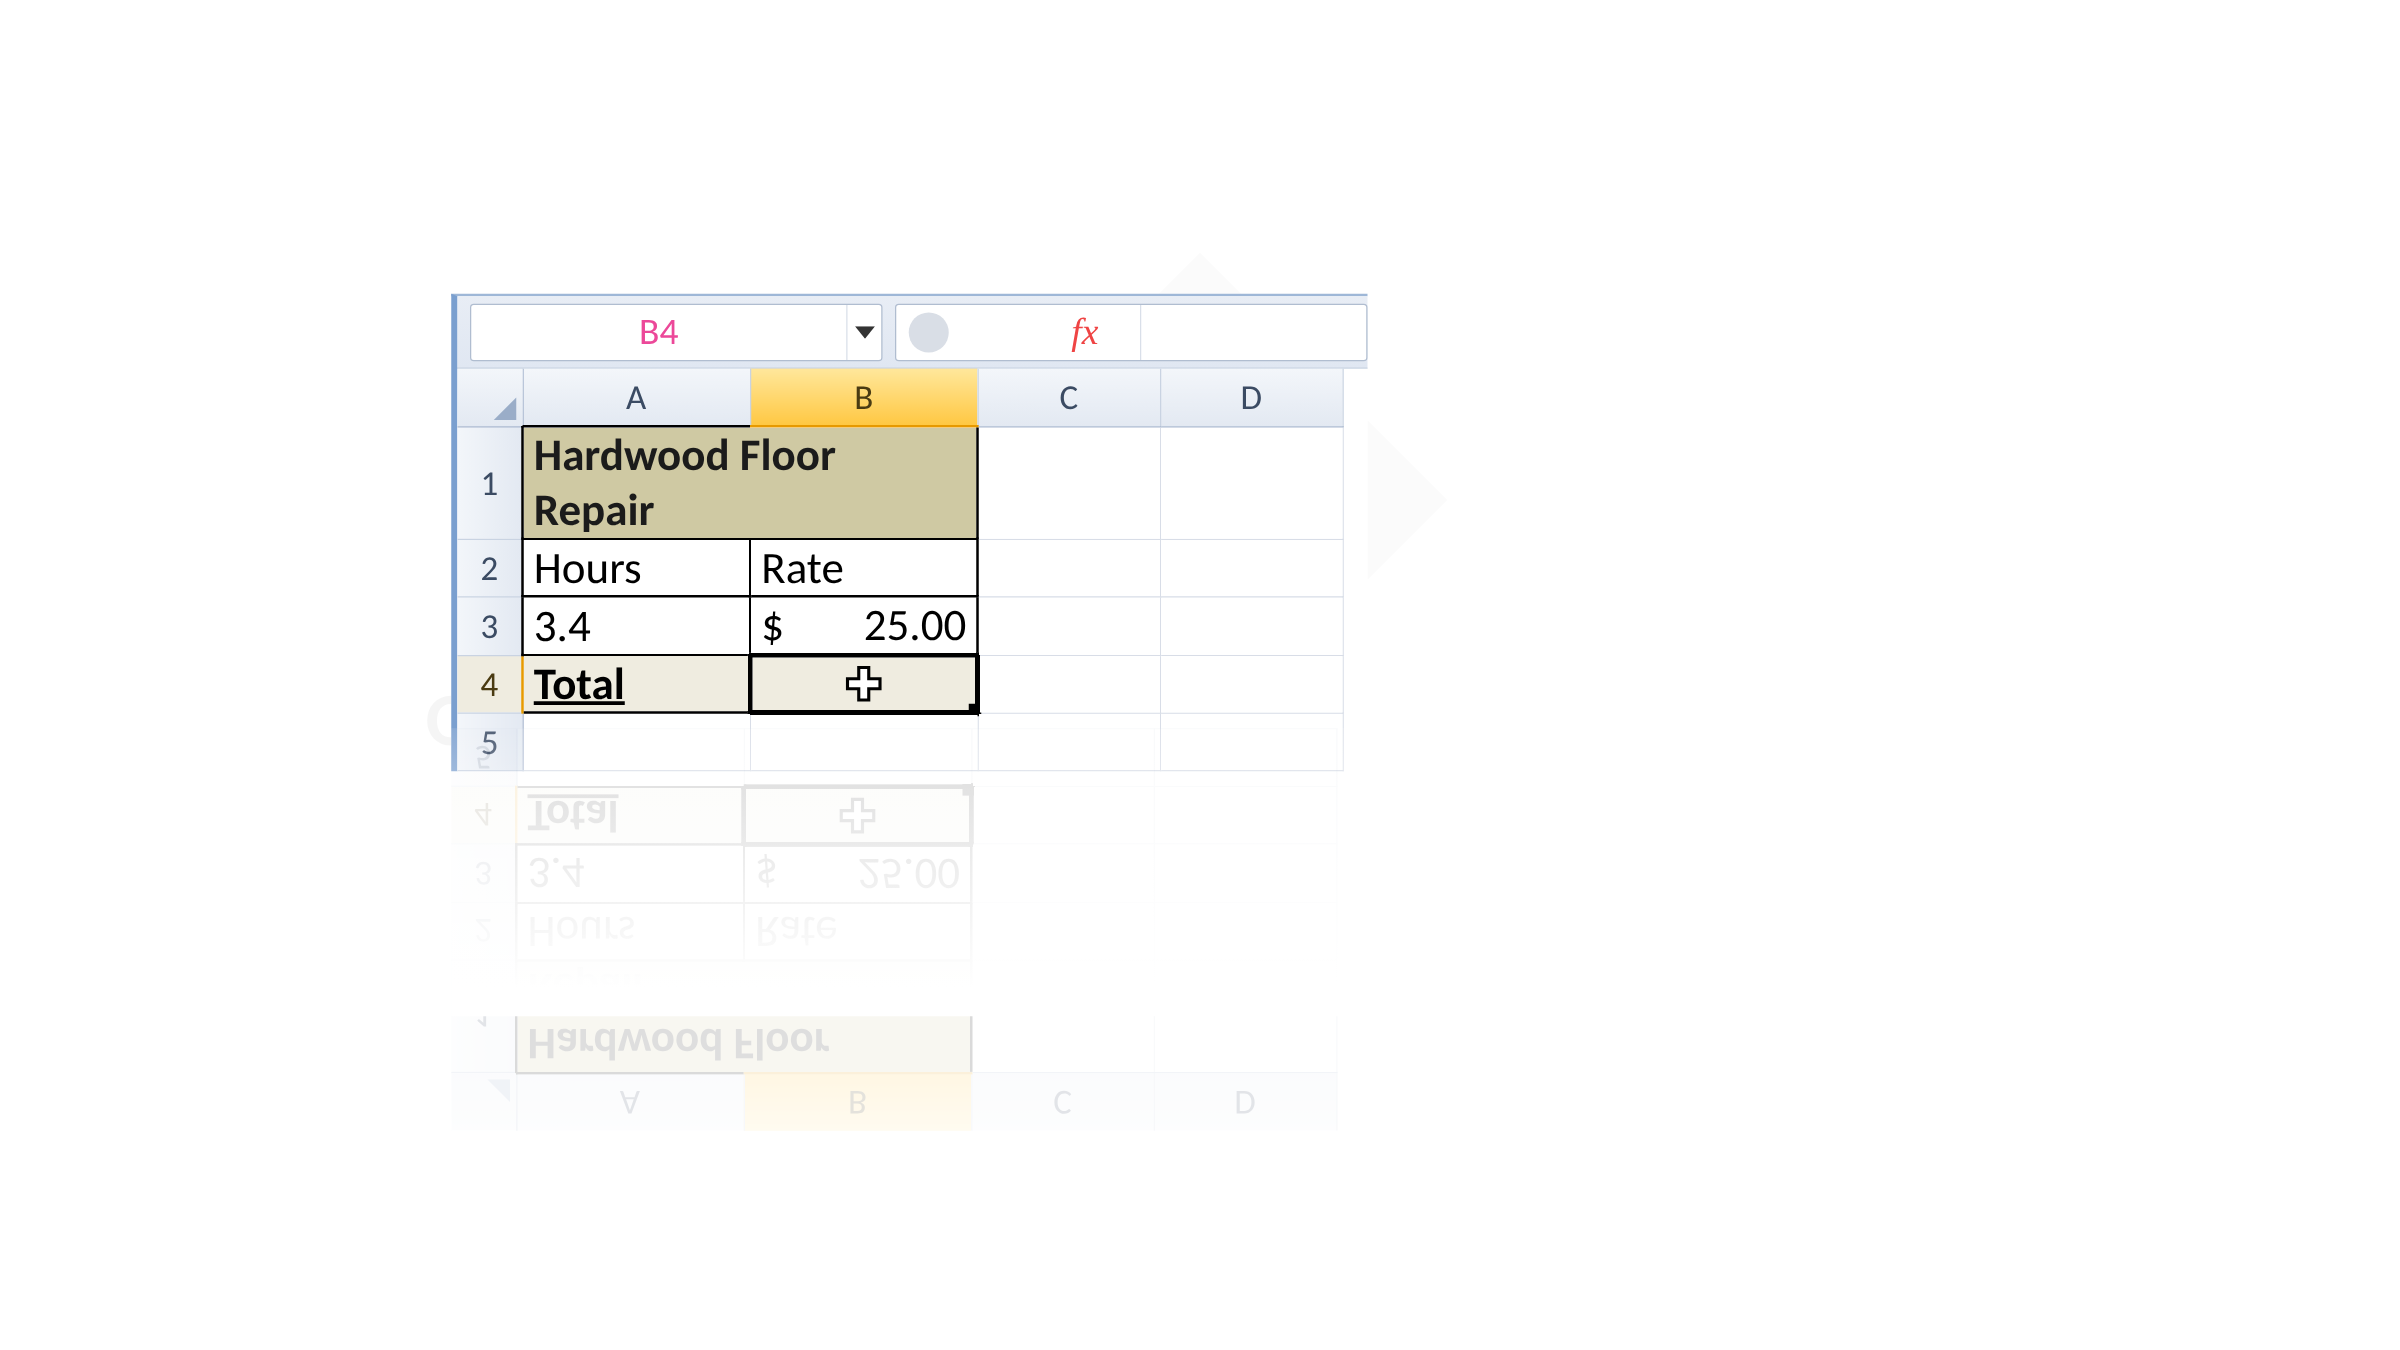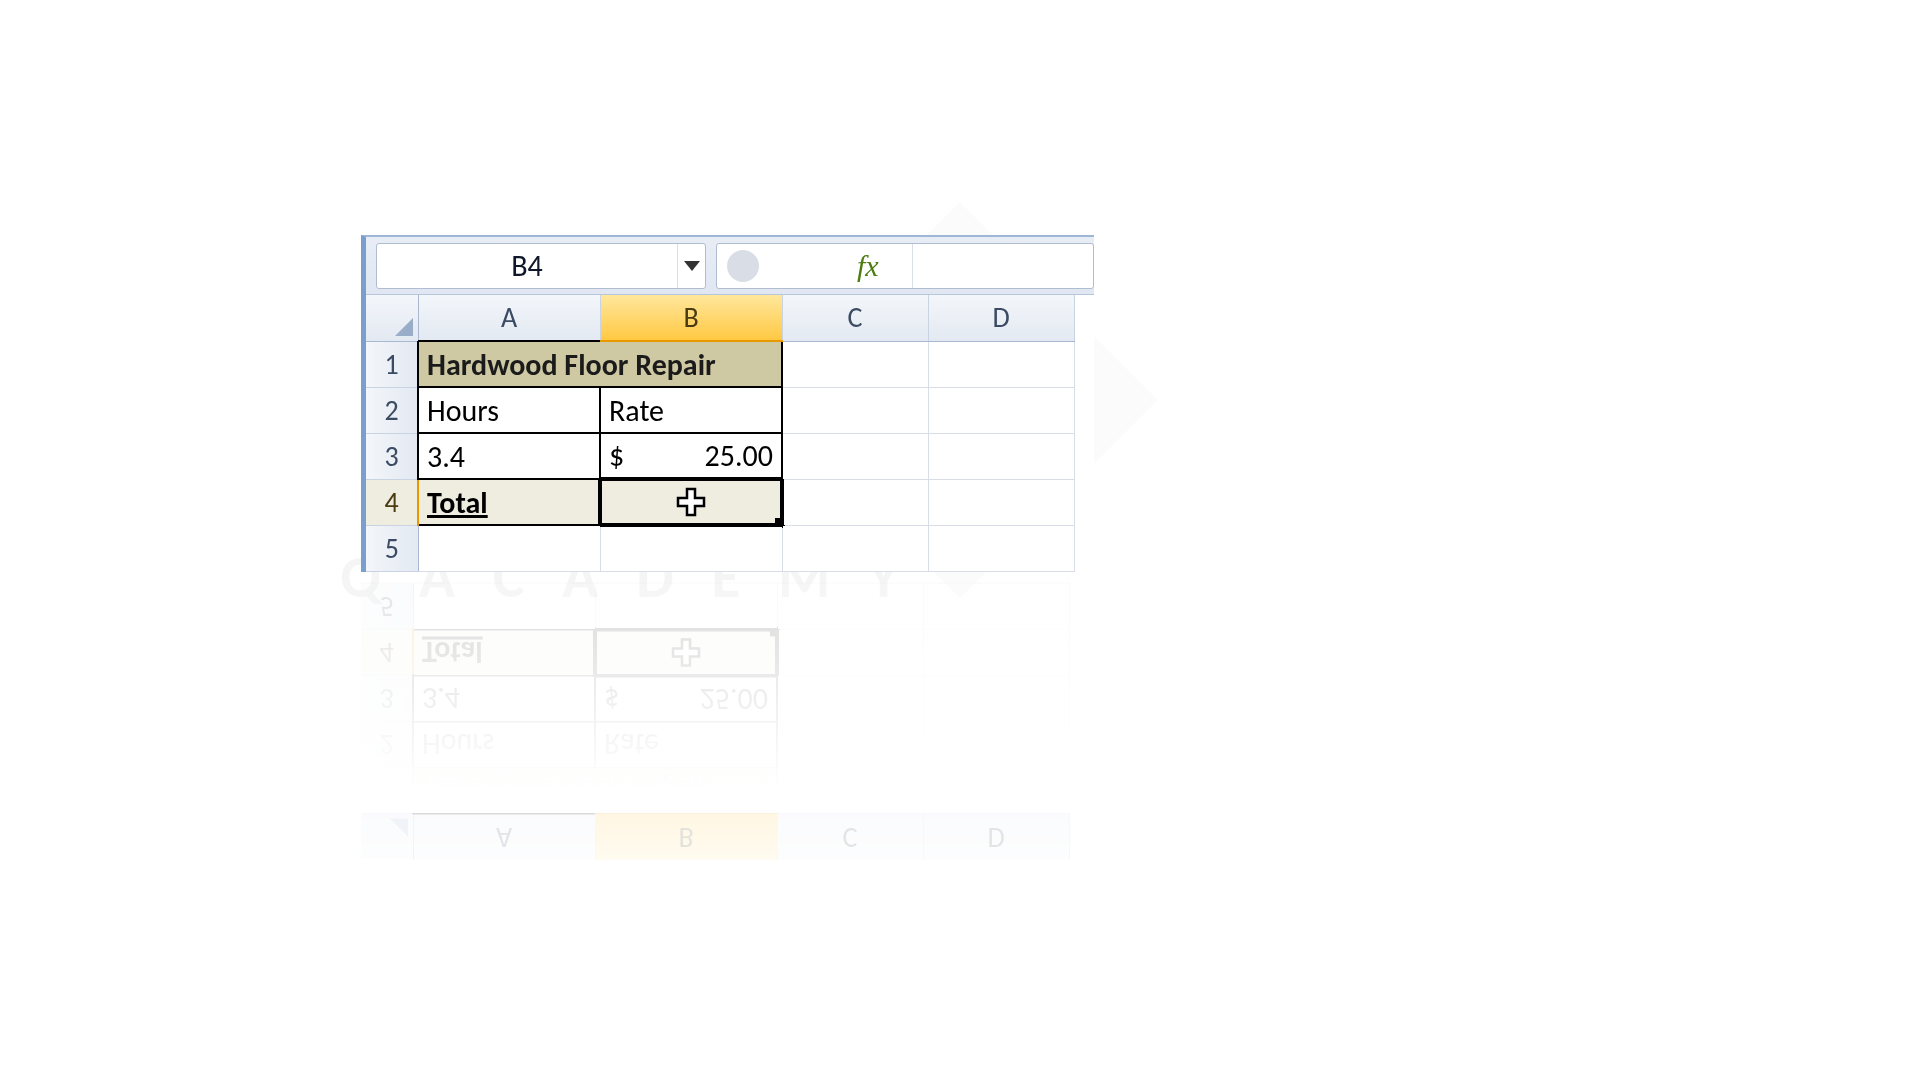--- a/index.html
+++ b/index.html
@@ -36,21 +36,21 @@
       border-radius: 3px;
       display: flex;
       align-items: center;
       position: relative;
       margin-right: 10px;
     }
     .name-box-text {
       flex: 1;
       text-align: center;
       font-size: 30px;
-      color: #0f172a;
+      color: #ec4899;
     }
     .name-box-dd {
       width: 28px;
       height: 100%;
       display: flex;
       align-items: center;
       justify-content: center;
       border-left: 1px solid #d9dfe9;
     }
     .name-box-dd svg { display:block; }
@@ -69,21 +69,21 @@
       border-radius: 50%;
       background: #d9dee6;
       margin-left: 10px;
     }
     .fx-label {
       position: absolute;
       left: 140px;
       font-style: italic;
       font-family: "Times New Roman", serif;
       font-size: 30px;
-      color: #4d7c0f;
+      color: #ef4444;
     }
     .fx-div {
       position: absolute;
       left: 195px; top:0; bottom:0;
       border-left: 1px solid #d9dfe9;
     }
 
     
     .grid {
       position: relative;
@@ -138,21 +138,21 @@
     }
     th.row.active {
       background: linear-gradient(to right,#ffe79b,#ffc843);
       border-right: 2px solid #e79a00;
       color: #4a3b12;
     }
     td.cell {
       height: 46px;
       border-right: 1px solid #d8dde7;
       border-bottom: 1px solid #d8dde7;
-      font-size: 30px;
+      font-size: 36px;
       padding: 0 8px;
       background: #fff;
       position: relative;
       vertical-align: middle;
     }
     
     .title-cell {
       background: #cfc9a3 !important;
       font-weight: bold;
       color: #1b1b1b;

